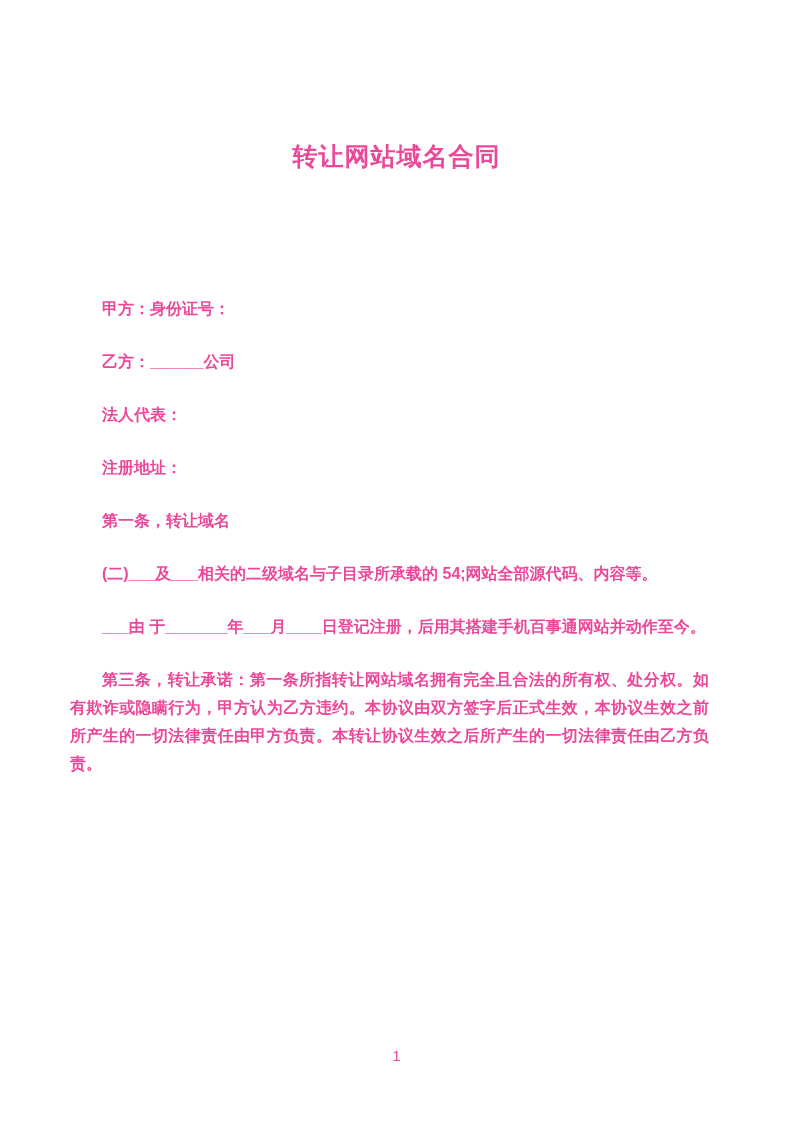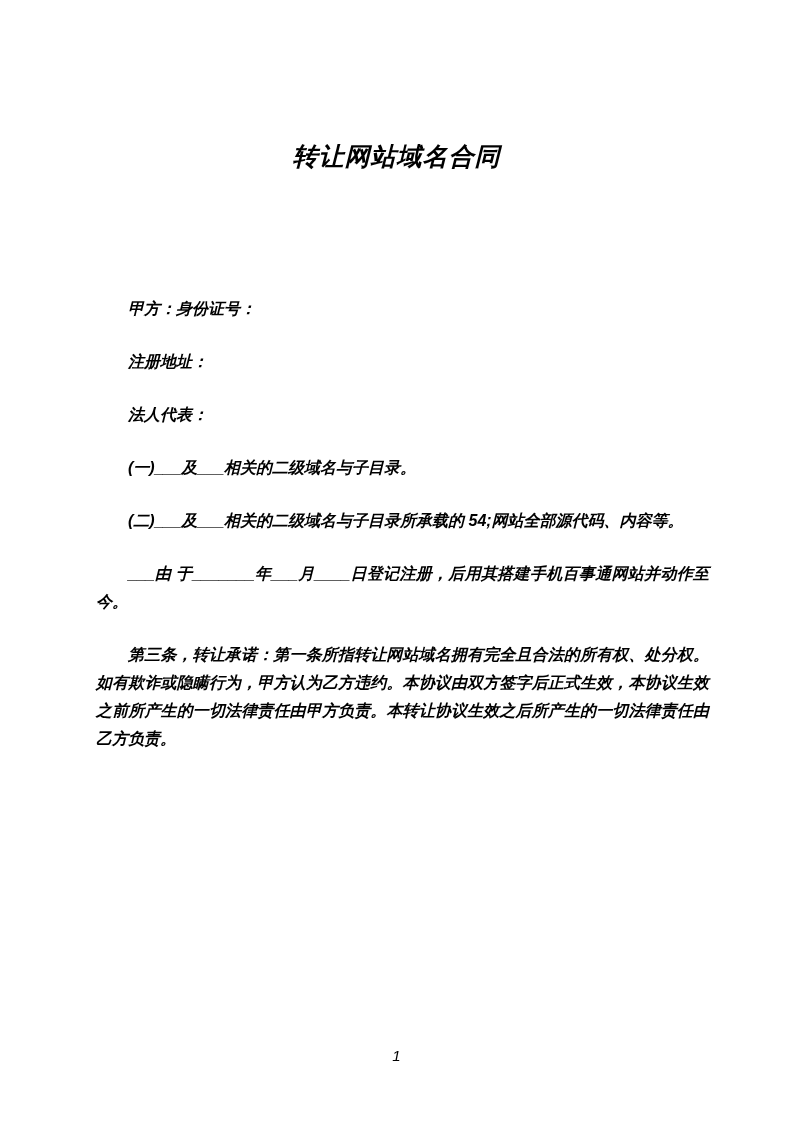--- a/index.html
+++ b/index.html
@@ -6,37 +6,36 @@
     margin: 0;
     padding: 0;
     background: #ffffff;
   }
   .page {
     position: relative;
     width: 793px;
     height: 1122px;
     margin: 0 auto;
     background: #ffffff;
-    color: #000000;
+    color: #ec4899;
     font-family: "Liberation Sans", sans-serif;
     font-weight: 700;
     overflow: hidden;
-    font-style: italic;
   }
   .doc-title {
     margin: 0;
     padding-top: 139px;
     font-size: 25px;
     line-height: 34px;
     text-align: center;
     font-weight: 700;
     letter-spacing: 1px;
   }
   .doc-body {
-    margin: 122px 84px 0 96px;
+    margin: 122px 84px 0 70px;
     font-size: 16px;
     line-height: 28px;
   }
   .doc-body p {
     margin: 0 0 25px 0;
     text-indent: 32px;
     font-weight: 700;
   }
   .doc-body p.justified {
     text-align: justify;
@@ -54,23 +53,24 @@
 </style>
 </head>
 <body>
 
 <div class="page">
 
   <h1 class="doc-title">转让网站域名合同</h1>
 
   <div class="doc-body">
     <p>甲方：身份证号：</p>
+    <p>乙方：______公司</p>
+    <p>法人代表：</p>
     <p>注册地址：</p>
-    <p>法人代表：</p>
-    <p>(一)___及___相关的二级域名与子目录。</p>
+    <p>第一条，转让域名</p>
     <p>(二)___及___相关的二级域名与子目录所承载的 54;网站全部源代码、内容等。</p>
     <p class="justified">___由 于_______年___月____日登记注册，后用其搭建手机百事通网站并动作至今。</p>
     <p class="justified">第三条，转让承诺：第一条所指转让网站域名拥有完全且合法的所有权、处分权。如有欺诈或隐瞒行为，甲方认为乙方违约。本协议由双方签字后正式生效，本协议生效之前所产生的一切法律责任由甲方负责。本转让协议生效之后所产生的一切法律责任由乙方负责。</p>
   </div>
 
   <div class="page-number">1</div>
 
 </div>
 
 </body></html>

